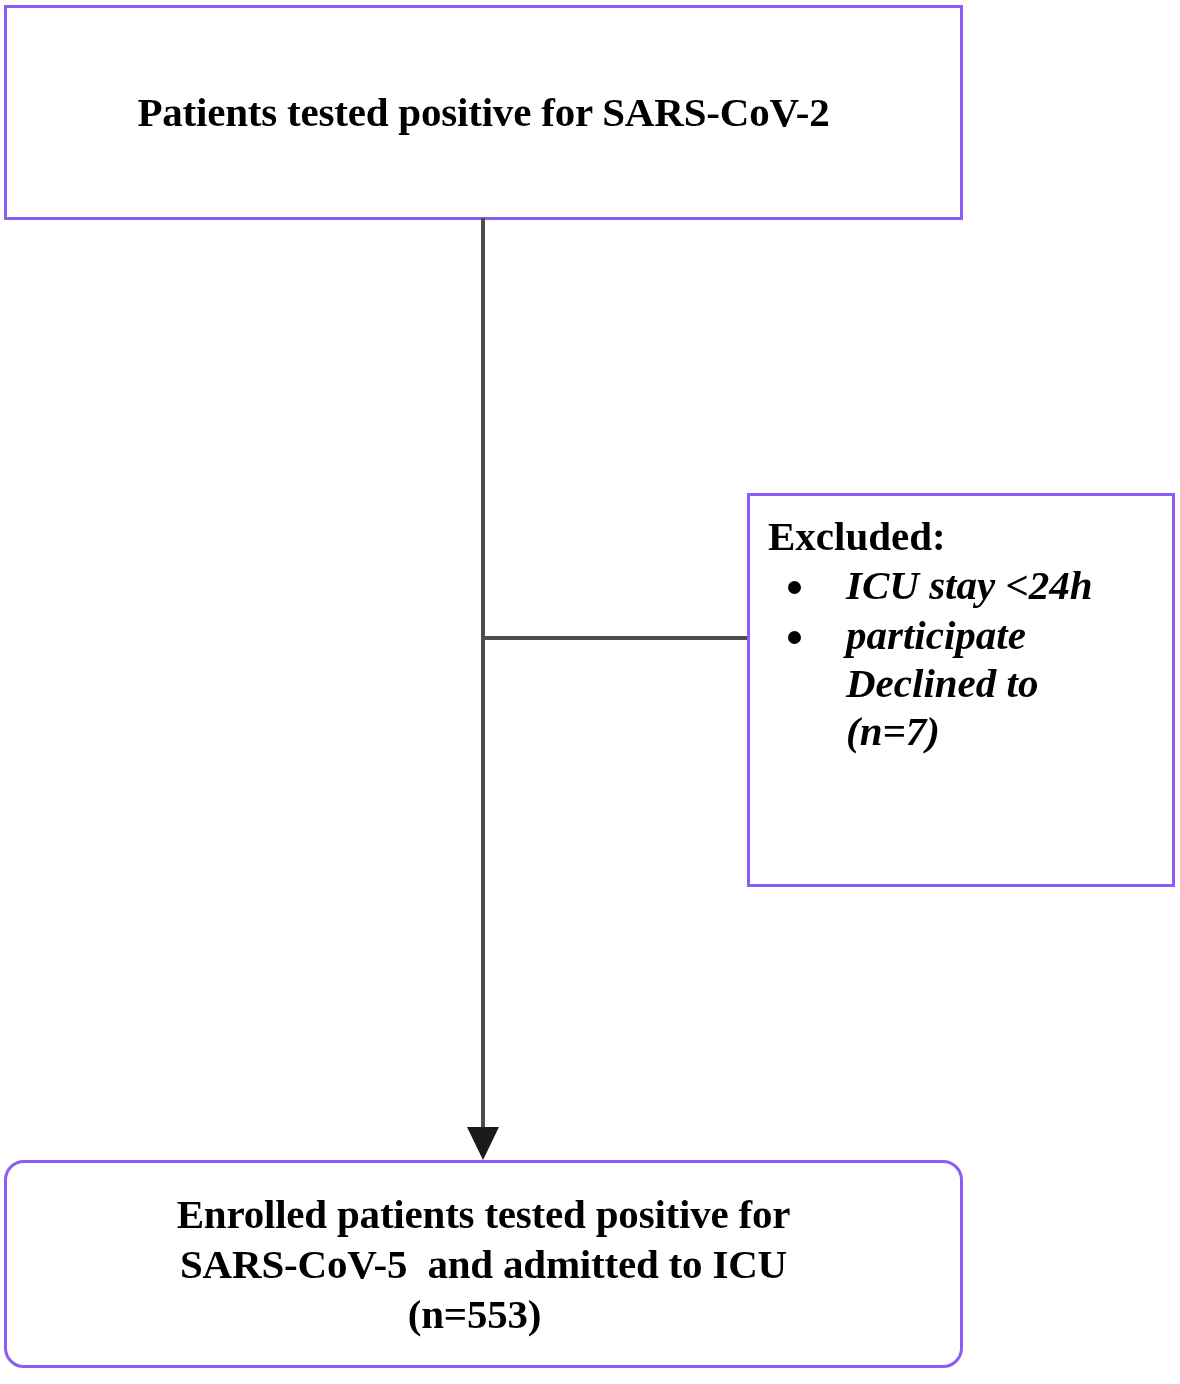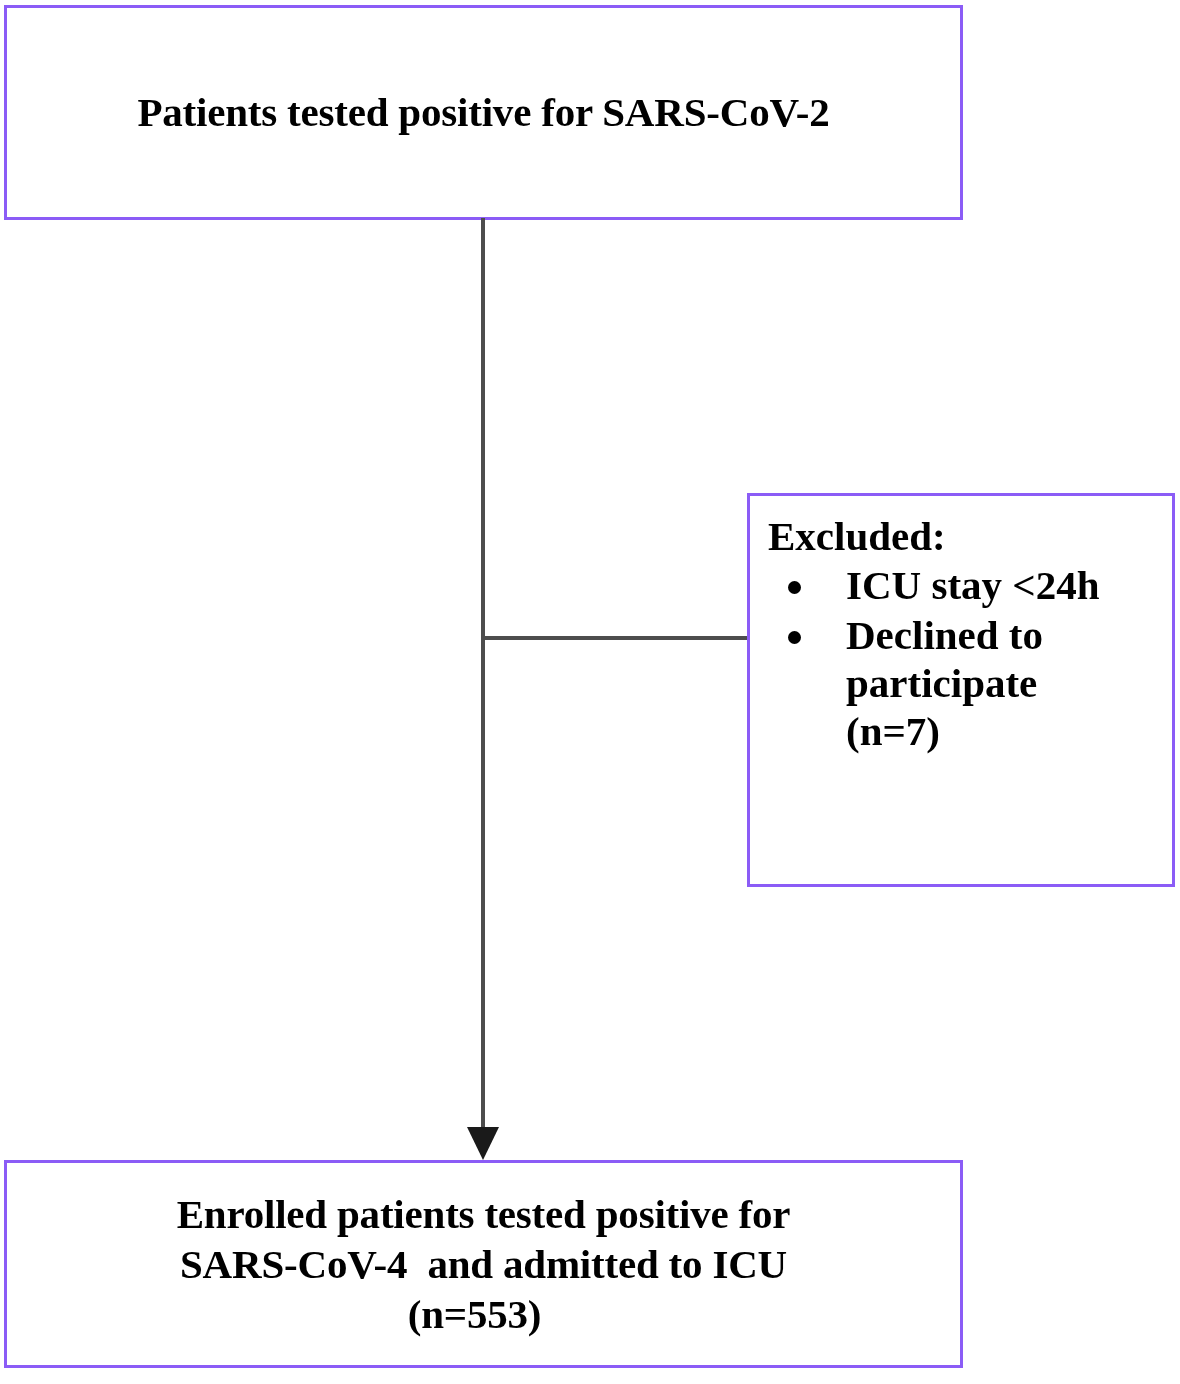--- a/index.html
+++ b/index.html
@@ -55,20 +55,21 @@
   #box-source .node-line { padding: 0 10px; }
 
   
   #box-enrolled {
     left: 4px;
     top: 1160px;
     width: 959px;
     height: 208px;
     align-items: center;
     text-align: center;
+    border-radius: 20px;
   }
   #box-enrolled .node-line { padding: 0 10px; }
   #box-enrolled .line-3 { margin-left: -18px; text-align: center; }
 
   
   #box-excluded {
     left: 747px;
     top: 454px;
     width: 428px;
     height: 394px;
@@ -98,21 +99,21 @@
   .bullet-dot {
     position: absolute;
     left: 22px;
     top: 19px;
     width: 13px;
     height: 13px;
     background: #000000;
     border-radius: 50%;
   }
   .bullet-text { display: block; }
-  .bullet-text .wrap { display: block; }
+  .bullet-text .wrap { display: block; font-style: italic; }
 
   
   .connector {
     position: absolute;
     background: #4d4d4d;
   }
   #conn-vertical {
     left: 481px;
     top: 218px;
     width: 4px;
@@ -153,27 +154,27 @@
     <ul class="bullet-list">
       <li class="bullet-item">
         <span class="bullet-dot"></span>
         <span class="bullet-text">
           <span class="wrap">ICU stay &lt;24h</span>
         </span>
       </li>
       <li class="bullet-item">
         <span class="bullet-dot"></span>
         <span class="bullet-text">
+          <span class="wrap">participate</span>
           <span class="wrap">Declined to</span>
-          <span class="wrap">participate</span>
           <span class="wrap">(n=7)</span>
         </span>
       </li>
     </ul>
   </div>
 
   <div class="node-box" id="box-enrolled">
     <div class="node-line line-1">Enrolled patients tested positive for</div>
-    <div class="node-line line-2">SARS-CoV-4  and admitted to ICU</div>
+    <div class="node-line line-2">SARS-CoV-5  and admitted to ICU</div>
     <div class="node-line line-3">(n=553)</div>
   </div>
 
 </div>
 
 </body></html>

